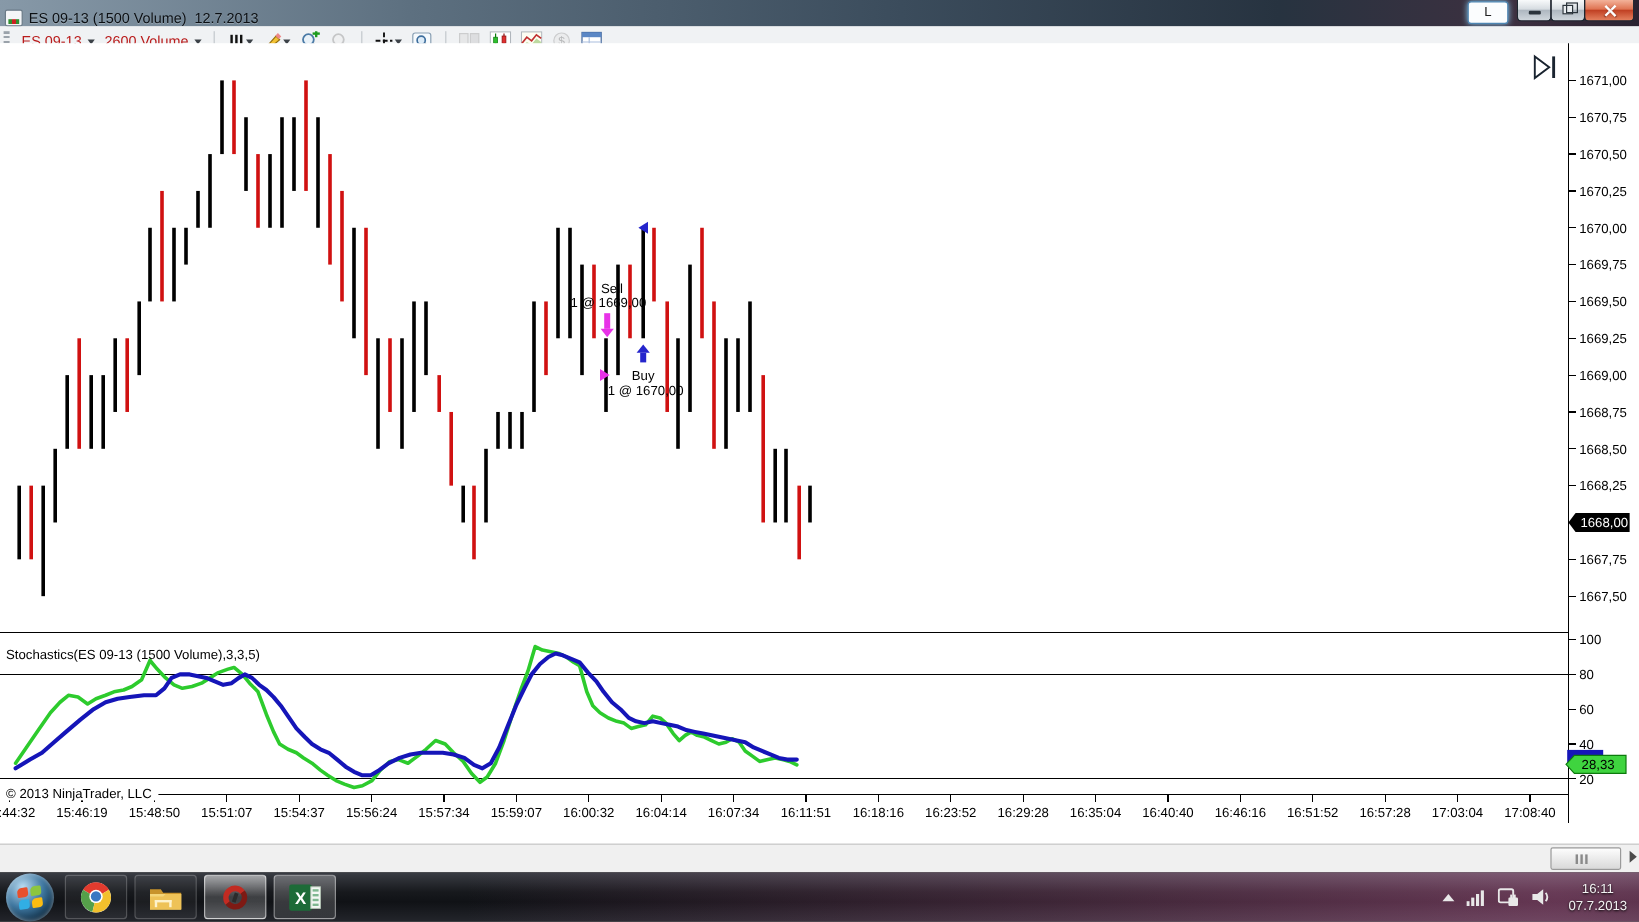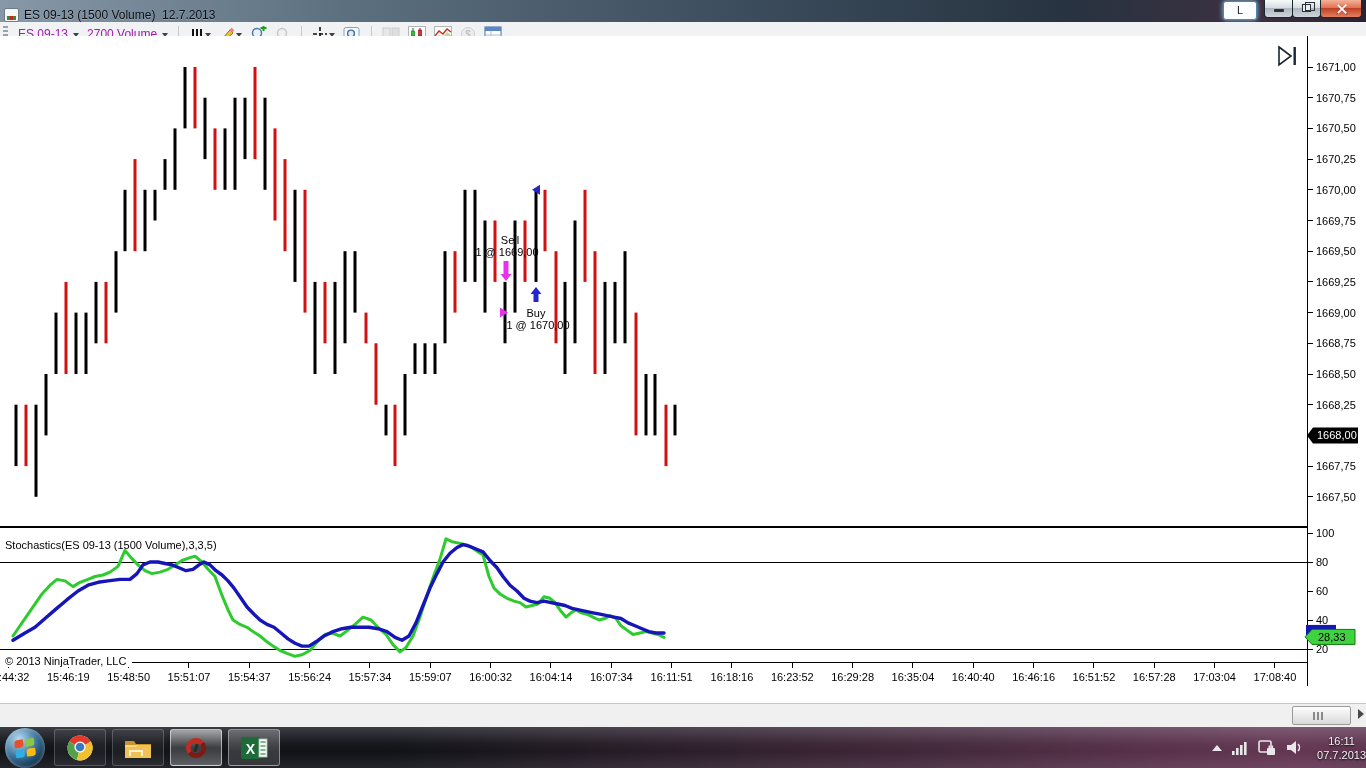--- a/index.html
+++ b/index.html
@@ -26,21 +26,21 @@
   .glyph-min { position:absolute; left:9px; bottom:5px; width:10px; height:3px; background:#2a333b; border-radius:1px; }
   .glyph-restore { position:absolute; left:9px; top:4px; width:9px; height:8px; border:1px solid #2a333b; background:#e9edf0; }
   .glyph-restore::before { content:""; position:absolute; left:2px; top:-3px; width:8px; height:7px; border:1px solid #2a333b; }
   .glyph-x { position:absolute; left:15px; top:3px; width:12px; height:12px; }
   .glyph-x::before,.glyph-x::after { content:""; position:absolute; left:5px; top:0; width:2.4px; height:12px;
     background:#fff; box-shadow:0 1px 1px rgba(60,0,0,.5); }
   .glyph-x::before { transform:rotate(45deg);} .glyph-x::after { transform:rotate(-45deg);}
 
   
   .toolbar { position:absolute; left:0; top:22px; width:1366px; height:25px; background:#f0f2f4;
-    border-bottom:1px solid #c9cdd1; display:flex; align-items:center; font-size:12px; color:#a21caf; }
+    border-bottom:1px solid #c9cdd1; display:flex; align-items:center; font-size:12px; color:#b91c1c; }
   .grip { width:5px; height:17px; margin:0 6px 0 3px;
     background:repeating-linear-gradient(#9aa2aa 0 2px, transparent 2px 4px); }
   .tb-sep { width:1px; height:17px; background:#c3c8cd; margin:0 6px; }
   .tb-drop { display:flex; align-items:center; gap:5px; padding:2px 4px; border-radius:2px; }
   .caret { width:0; height:0; border-left:3.5px solid transparent; border-right:3.5px solid transparent;
     border-top:4px solid #3c4248; margin-top:2px; }
   .tb-btn { display:flex; align-items:center; padding:1px 2px; margin:0 2px; border-radius:2px; }
   .tb-btn svg { display:block; }
   .disabled { opacity:.45; filter:grayscale(1); }
 
@@ -68,21 +68,21 @@
     box-shadow:inset 0 0 4px rgba(255,255,255,.5); display:flex; align-items:center; justify-content:center; }
   .flag { width:20px; height:18px; transform:rotate(-8deg); display:grid; grid-template-columns:9px 9px;
     grid-template-rows:8px 8px; gap:1.5px; }
   .flag span { border-radius:45% 12% 40% 12%; }
   .task-btn { width:52px; height:37px; margin:0 3px; border-radius:3px;
     border:1px solid rgba(255,255,255,.20); background:rgba(255,255,255,.05);
     display:flex; align-items:center; justify-content:center; }
   .task-btn.active { background:linear-gradient(rgba(255,255,255,.55),rgba(255,255,255,.18) 50%,rgba(255,255,255,.28));
     border-color:rgba(255,255,255,.55); }
   .task-btn.semi { background:linear-gradient(rgba(255,255,255,.28),rgba(255,255,255,.10)); border-color:rgba(255,255,255,.4); }
-  .tray { position:absolute; right:0; top:0; height:41px; display:flex; align-items:center; gap:10px; padding-right:0; }
+  .tray { position:absolute; right:0; top:0; height:41px; display:flex; align-items:center; gap:10px; padding-right:10px; }
   .tray-arrow { width:0; height:0; border-left:5px solid transparent; border-right:5px solid transparent;
     border-bottom:6px solid #e8e8e8; }
   .clock { text-align:center; color:#f2f2f2; font-size:11px; line-height:14px; padding-left:4px;
     text-shadow:0 1px 2px #000; }
 </style>
 </head>
 <body>
 
 <div class="titlebar">
   <div class="win-icon"></div>
@@ -103,21 +103,21 @@
   </div>
 </div>
 
 <div class="toolbar">
   <div class="grip"></div>
   <div class="tb-drop">
     <span>ES 09-13</span>
     <span class="caret"></span>
   </div>
   <div class="tb-drop">
-    <span>2700 Volume</span>
+    <span>2600 Volume</span>
     <span class="caret"></span>
   </div>
   <div class="tb-sep"></div>
 
   <div class="tb-btn">
     <svg width="16" height="16">
       <rect x="3" y="3" width="2" height="11" fill="#111"></rect>
         <rect x="7" y="3" width="2" height="11" fill="#111"></rect>
         <rect x="11" y="3" width="2" height="11" fill="#111"></rect>
     </svg>

